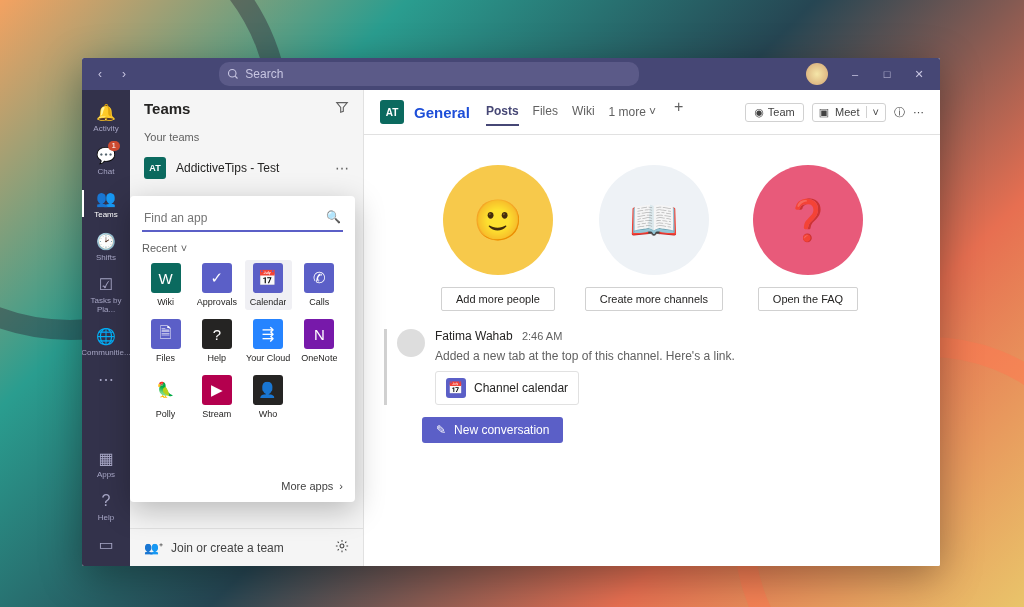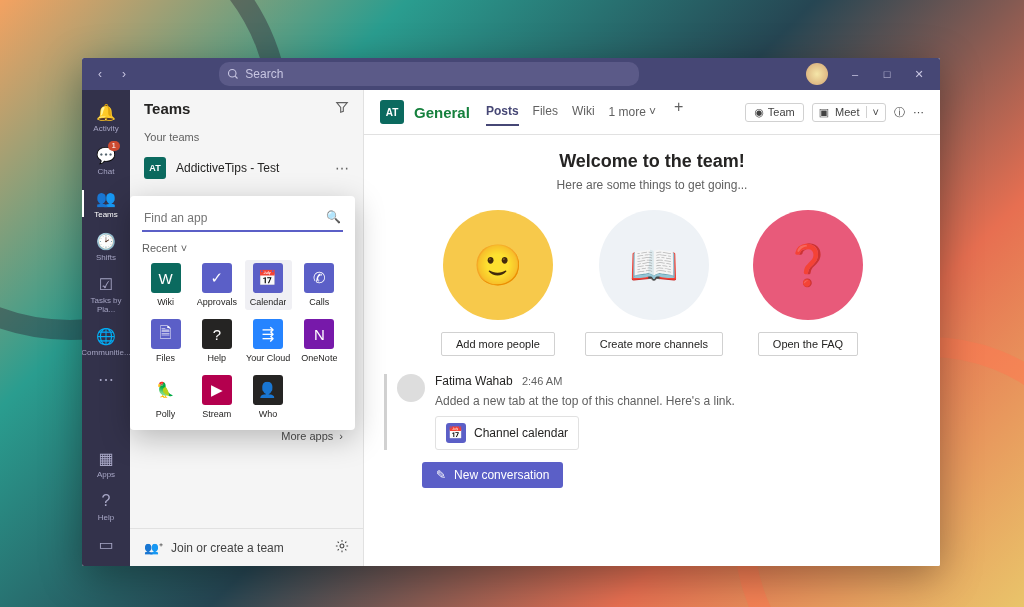--- a/index.html
+++ b/index.html
@@ -43,21 +43,21 @@
 .sp-sub { padding:4px 14px 8px; font-size:11px; color:#616161;}
 .team-row { display:flex; align-items:center; padding:6px 14px; gap:10px; cursor:pointer;}
 .team-avatar { width:22px; height:22px; border-radius:3px; background:#0b6a5f; color:#fff; font-size:9px; display:flex; align-items:center; justify-content:center; font-weight:600;}
 .team-name { font-size:12px; color:#252423;}
 .team-more { margin-left:auto; color:#616161; font-size:14px;}
 .sp-bottom { margin-top:auto; border-top:1px solid #e1e1e1; display:flex; align-items:center; padding:10px 14px; font-size:12px; color:#424242; gap:8px;}
 .sp-bottom .gear { margin-left:auto; }
 .main { flex:1; display:flex; flex-direction:column; min-width:0; background:#fff;}
 .chan-header { display:flex; align-items:center; padding:8px 16px; border-bottom:1px solid #e1e1e1; gap:10px;}
 .chan-avatar { width:24px; height:24px; border-radius:3px; background:#0b6a5f; color:#fff; font-size:10px; display:flex; align-items:center; justify-content:center; font-weight:600;}
-.chan-title { font-weight:700; font-size:15px; color:#15803d;}
+.chan-title { font-weight:700; font-size:15px; color:#1d4ed8;}
 .tabs { display:flex; gap:14px; margin-left:6px;}
 .tab { font-size:12px; color:#616161; padding:6px 0; cursor:pointer; border-bottom:2px solid transparent;}
 .tab.active { color:#464775; border-bottom-color:#464775; font-weight:600;}
 .tab-more { font-size:12px; color:#616161; cursor:pointer; display:flex; align-items:center; gap:3px;}
 .add-tab { color:#616161; font-size:16px; cursor:pointer; padding:0 4px;}
 .chan-right { margin-left:auto; display:flex; align-items:center; gap:8px; font-size:11px; color:#424242;}
 .pill { border:1px solid #d1d1d1; border-radius:3px; padding:2px 8px; display:flex; align-items:center; gap:4px; cursor:pointer; background:#fff;}
 .meet-btn { display:flex; align-items:center; gap:6px; border:1px solid #d1d1d1; border-radius:3px; padding:2px 6px; font-size:11px; cursor:pointer;}
 .meet-btn .chev { border-left:1px solid #d1d1d1; padding-left:6px;}
 .content { flex:1; overflow:auto; padding:12px 20px 10px; position:relative;}
@@ -75,21 +75,21 @@
 .post-avatar { width:28px; height:28px; border-radius:50%; background:#ddd; flex-shrink:0;}
 .post-body { font-size:12px; color:#252423;}
 .post-meta .author { font-weight:400; font-size:12px;}
 .post-meta .time { color:#616161; font-size:11px; margin-left:6px;}
 .post-text { color:#616161; margin-top:6px;}
 .post-attach { margin-top:8px; display:inline-flex; align-items:center; gap:8px; border:1px solid #e1e1e1; border-radius:3px; padding:6px 10px; font-size:12px;}
 .attach-icon { width:20px; height:20px; background:#5b5fc7; border-radius:3px; display:flex; align-items:center; justify-content:center; color:#fff; font-size:12px;}
 .new-convo { margin:12px 0 0 38px; display:inline-flex; align-items:center; gap:8px; background:#5b5fc7; color:#fff; padding:6px 14px; border-radius:3px; font-size:12px; cursor:pointer;}
 
 .popup {
-  position:absolute; left:130px; top:196px; width:225px; height:234px;
+  position:absolute; left:130px; top:196px; width:225px; height:306px;
   background:#fff; border-radius:4px; box-shadow:0 8px 30px rgba(0,0,0,.25); padding:10px 12px; z-index:50;
   display:flex; flex-direction:column;
 }
 .popup-search { border:none; border-bottom:2px solid #5b5fc7; padding:5px 24px 5px 2px; font-size:12px; width:100%; outline:none;}
 .popup-search-wrap { position:relative; }
 .popup-search-wrap .mag { position:absolute; right:2px; top:4px; color:#616161; font-size:12px;}
 .popup-sub { font-size:11px; color:#616161; margin:10px 0 6px; display:flex; align-items:center; gap:4px;}
 .app-grid { display:grid; grid-template-columns:repeat(4,1fr); gap:6px 4px;}
 .app-cell { display:flex; flex-direction:column; align-items:center; gap:4px; padding:3px 0; cursor:pointer; border-radius:3px;}
 .app-cell.sel { background:#f0f0f4;}
@@ -217,24 +217,20 @@
             <span>▣</span>
             <span>Meet</span>
             <span class="chev">˅</span>
           </div>
           <span>ⓘ</span>
           <span>⋯</span>
         </div>
       </div>
 
       <div class="content">
-        <div class="welcome">
-          <h2>Welcome to the team!</h2>
-          <p>Here are some things to get going...</p>
-        </div>
         <div class="cards">
           <div class="card-col">
             <div class="circle c1">🙂</div>
             <button class="card-btn">Add more people</button>
           </div>
           <div class="card-col">
             <div class="circle c2">📖</div>
             <button class="card-btn">Create more channels</button>
           </div>
           <div class="card-col">

